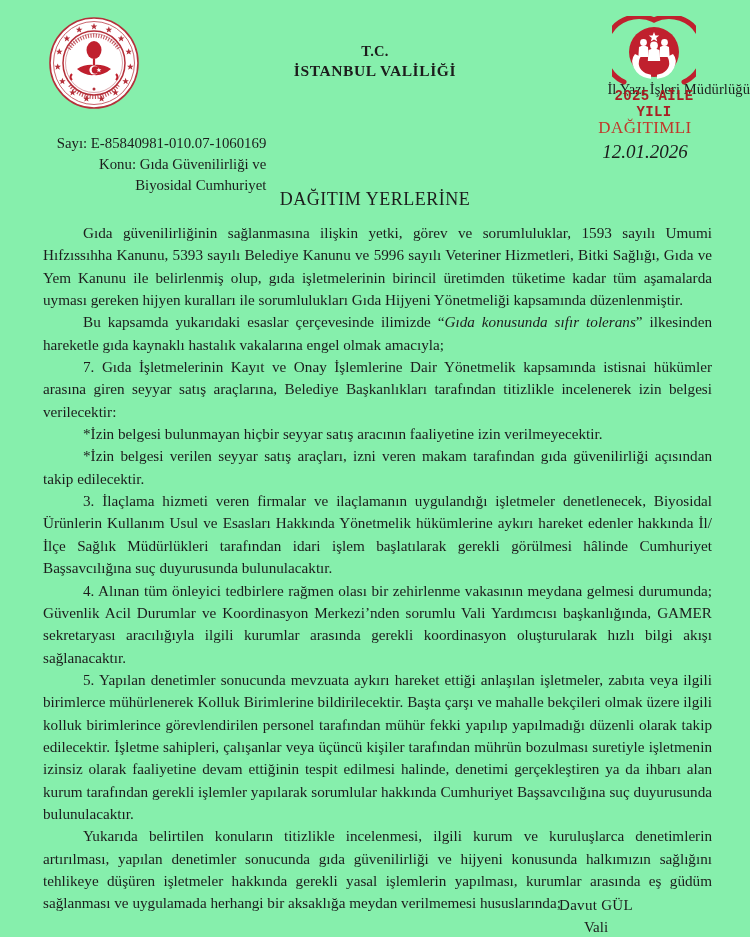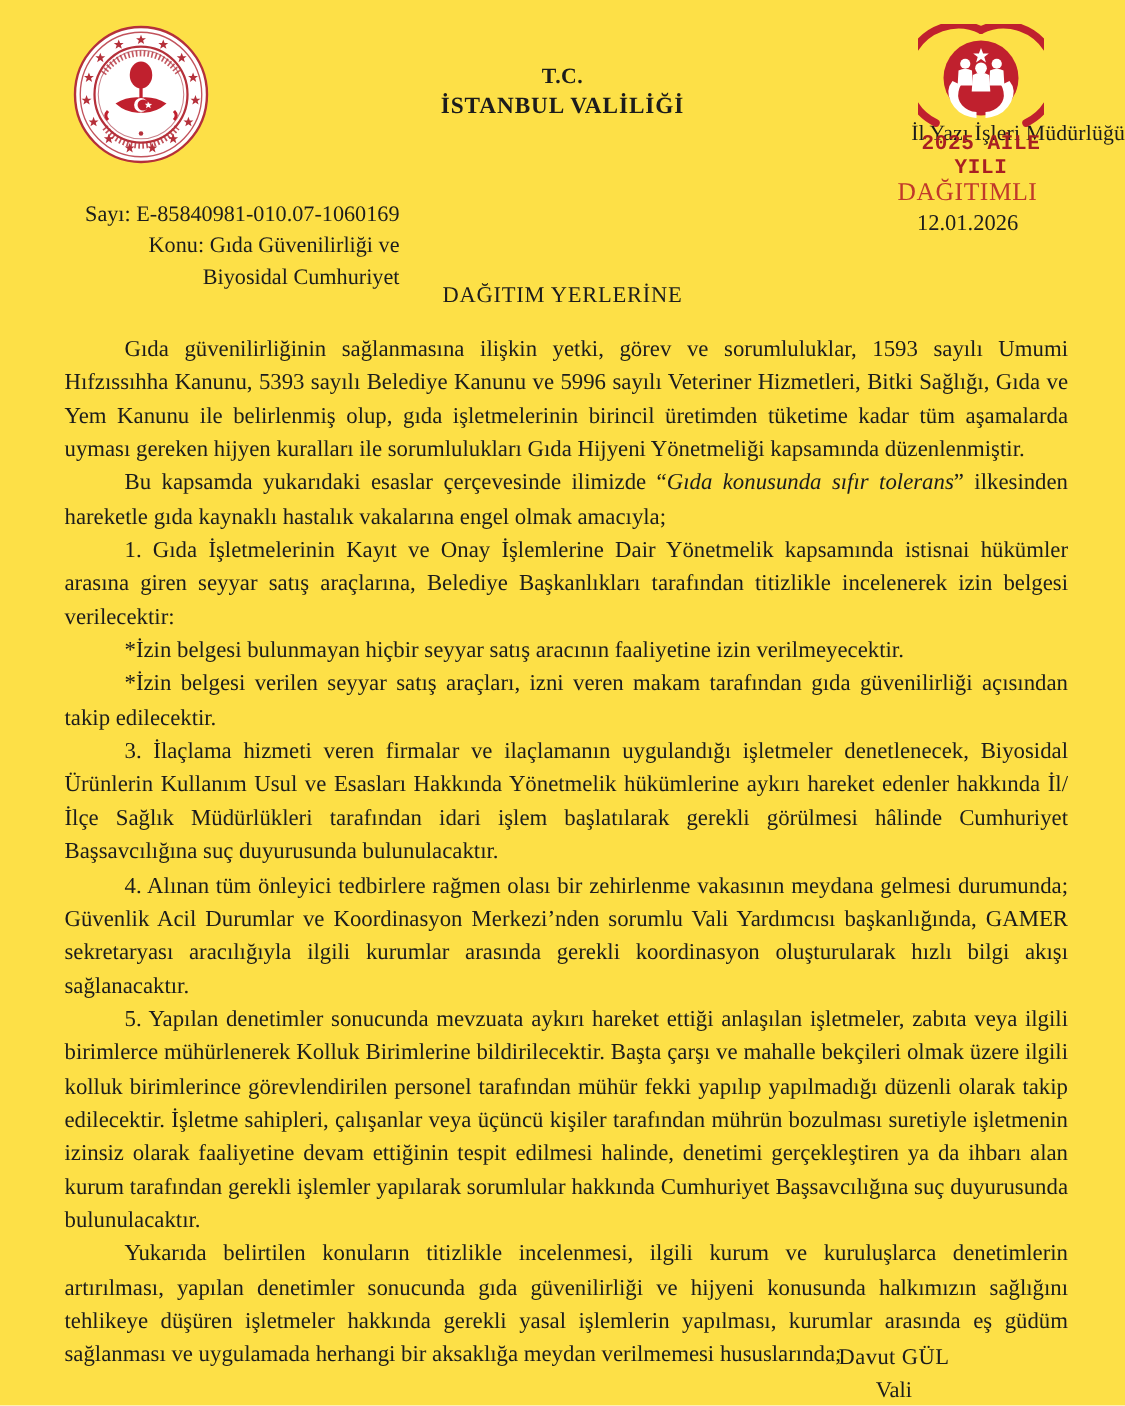--- a/index.html
+++ b/index.html
@@ -14,21 +14,21 @@
     position: relative;
     font-family: "Liberation Serif", "DejaVu Serif", serif;
     color: #1c1c1c;
     overflow: hidden;
   }
 
   .page {
     position: relative;
     width: 750px;
     height: 937px;
-    background: #fde047;
+    background: #86efac;
   }
 
   
   .header {
     position: relative;
     height: 120px;
   }
 
   .seal-left {
     position: absolute;
@@ -94,22 +94,23 @@
     font-size: 17px;
     color: #c0392b;
     letter-spacing: 0.4px;
   }
   .doc-date {
     position: absolute;
     right: 40px;
     top: 141px;
     width: 130px;
     text-align: center;
-    font-size: 15px;
+    font-size: 19px;
     color: #1c1c1c;
+    font-style: italic;
   }
 
   
   .meta {
     position: absolute;
     left: 43px;
     top: 133px;
     font-size: 14.8px;
     line-height: 1.42;
     text-align: right;
@@ -125,21 +126,21 @@
     padding-left: 62px;
   }
 
   
   .addressee {
     position: absolute;
     left: 0;
     right: 0;
     top: 189px;
     text-align: center;
-    font-size: 15px;
+    font-size: 18px;
     font-weight: normal;
     letter-spacing: 0.5px;
   }
 
   
   .body-text {
     position: absolute;
     left: 43px;
     top: 222px;
     width: 669px;
@@ -286,21 +287,21 @@
     <div class="meta-row meta-cont">Biyosidal Cumhuriyet</div>
   </div>
 
   <div class="addressee">DAĞITIM YERLERİNE</div>
 
   <div class="body-text">
     <p>Gıda güvenilirliğinin sağlanmasına ilişkin yetki, görev ve sorumluluklar, 1593 sayılı Umumi Hıfzıssıhha Kanunu, 5393 sayılı Belediye Kanunu ve 5996 sayılı Veteriner Hizmetleri, Bitki Sağlığı, Gıda ve Yem Kanunu ile belirlenmiş olup, gıda işletmelerinin birincil üretimden tüketime kadar tüm aşamalarda uyması gereken hijyen kuralları ile sorumlulukları Gıda Hijyeni Yönetmeliği kapsamında düzenlenmiştir.</p>
 
     <p><span>Bu kapsamda yukarıdaki esaslar çerçevesinde ilimizde “</span><i>Gıda konusunda sıfır tolerans</i><span>” ilkesinden hareketle gıda kaynaklı hastalık vakalarına engel olmak amacıyla;</span></p>
 
-    <p>1. Gıda İşletmelerinin Kayıt ve Onay İşlemlerine Dair Yönetmelik kapsamında istisnai hükümler arasına giren seyyar satış araçlarına, Belediye Başkanlıkları tarafından titizlikle incelenerek izin belgesi verilecektir:</p>
+    <p>7. Gıda İşletmelerinin Kayıt ve Onay İşlemlerine Dair Yönetmelik kapsamında istisnai hükümler arasına giren seyyar satış araçlarına, Belediye Başkanlıkları tarafından titizlikle incelenerek izin belgesi verilecektir:</p>
 
     <p class="star">*İzin belgesi bulunmayan hiçbir seyyar satış aracının faaliyetine izin verilmeyecektir.</p>
 
     <p class="star">*İzin belgesi verilen seyyar satış araçları, izni veren makam tarafından gıda güvenilirliği açısından takip edilecektir.</p>
 
 
     <p>3. İlaçlama hizmeti veren firmalar ve ilaçlamanın uygulandığı işletmeler denetlenecek, Biyosidal Ürünlerin Kullanım Usul ve Esasları Hakkında Yönetmelik hükümlerine aykırı hareket edenler hakkında İl/İlçe Sağlık Müdürlükleri tarafından idari işlem başlatılarak gerekli görülmesi hâlinde Cumhuriyet Başsavcılığına suç duyurusunda bulunulacaktır.</p>
 
     <p>4. Alınan tüm önleyici tedbirlere rağmen olası bir zehirlenme vakasının meydana gelmesi durumunda; Güvenlik Acil Durumlar ve Koordinasyon Merkezi’nden sorumlu Vali Yardımcısı başkanlığında, GAMER sekretaryası aracılığıyla ilgili kurumlar arasında gerekli koordinasyon oluşturularak hızlı bilgi akışı sağlanacaktır.</p>
 

